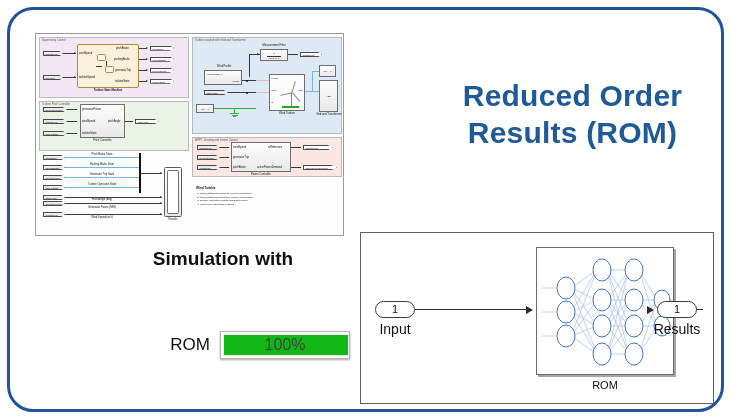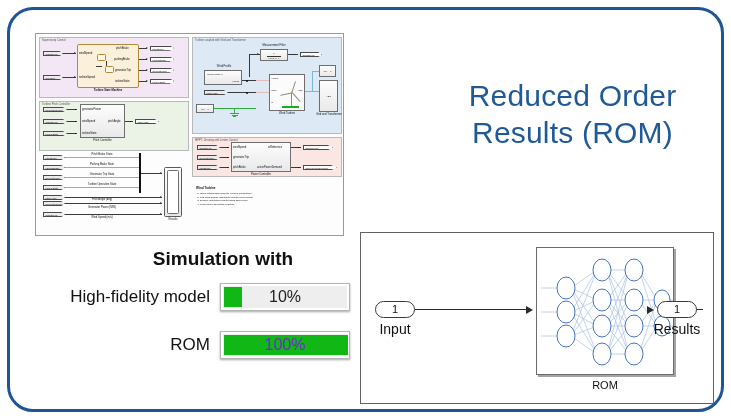--- a/index.html
+++ b/index.html
@@ -13,21 +13,21 @@
   }
   .frame{
     position:absolute;left:7px;top:7px;width:717px;height:405px;
     border:3px solid #1f5596;border-radius:26px;box-sizing:border-box;
     background:#fff;
   }
 
   
   .title{
     position:absolute;left:430px;top:78px;width:285px;
-    color:#1f5a96;font-size:30px;line-height:1.22;font-weight:400;
+    color:#1f5a96;font-size:30px;line-height:1.22;font-weight:700;
     text-align:center;letter-spacing:.2px;
   }
 
   
   .simulink{
     position:absolute;left:35px;top:33px;width:309px;height:203px;
     background:#fdfdfd;border:1px solid #9a9a9a;box-sizing:border-box;
     font-size:2.6px;color:#222;
   }
   .area{position:absolute;box-sizing:border-box;border:1px solid #b9b9b9;}
@@ -129,21 +129,21 @@
     box-shadow:inset 0 0 0 2px #ffffff, 0 1px 2px rgba(0,0,0,.35);
   }
   .bar-fill{
     position:absolute;left:3px;top:3px;bottom:3px;background:#11b714;
   }
   .bar-txt{
     position:absolute;left:0;right:0;top:0;bottom:0;
     display:flex;align-items:center;justify-content:center;
     font-size:16px;color:#222;
   }
-  .bar-txt.onfill{color:#6d28d9;}
+  .bar-txt.onfill{color:#404040;}
 
   
   .rompanel{
     position:absolute;left:360px;top:232px;width:354px;height:172px;
     background:#fff;border:1.5px solid #606060;box-sizing:border-box;
   }
   .romblock{
     position:absolute;left:175px;top:14px;width:138px;height:128px;
     background:#fff;border:1.5px solid #6b6b6b;box-sizing:border-box;
     box-shadow:2px 2px 0 rgba(90,90,90,.55);
@@ -377,27 +377,20 @@
        <li>Plot wind turbine simulation results (open script)</li>
        <li>Explore simulation results using sscexplore</li>
        <li>Learn more about this example</li>
      </ol>
    </div>
  </div>
 
  <div class="simtime">
    <div class="st-head">Simulation with</div>
 
-   <div class="st-row r1">
-     <div class="st-label">High-fidelity model</div>
-     <div class="bar">
-       <div class="bar-fill" style="width:18px;"></div>
-       <div class="bar-txt">10%</div>
-     </div>
-   </div>
 
    <div class="st-row r2">
      <div class="st-label">ROM</div>
      <div class="bar">
        <div class="bar-fill" style="width:124px;"></div>
        <div class="bar-txt onfill">100%</div>
      </div>
    </div>
  </div>
 

